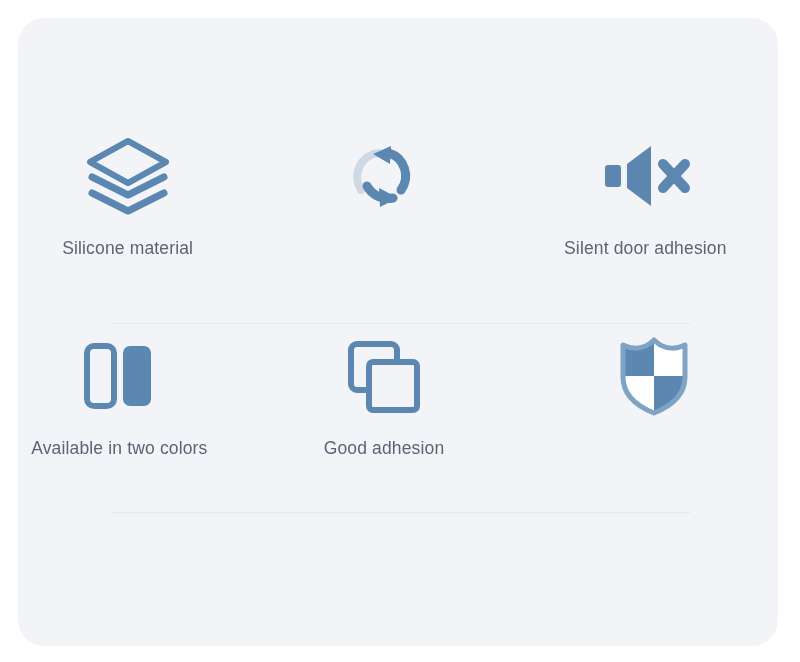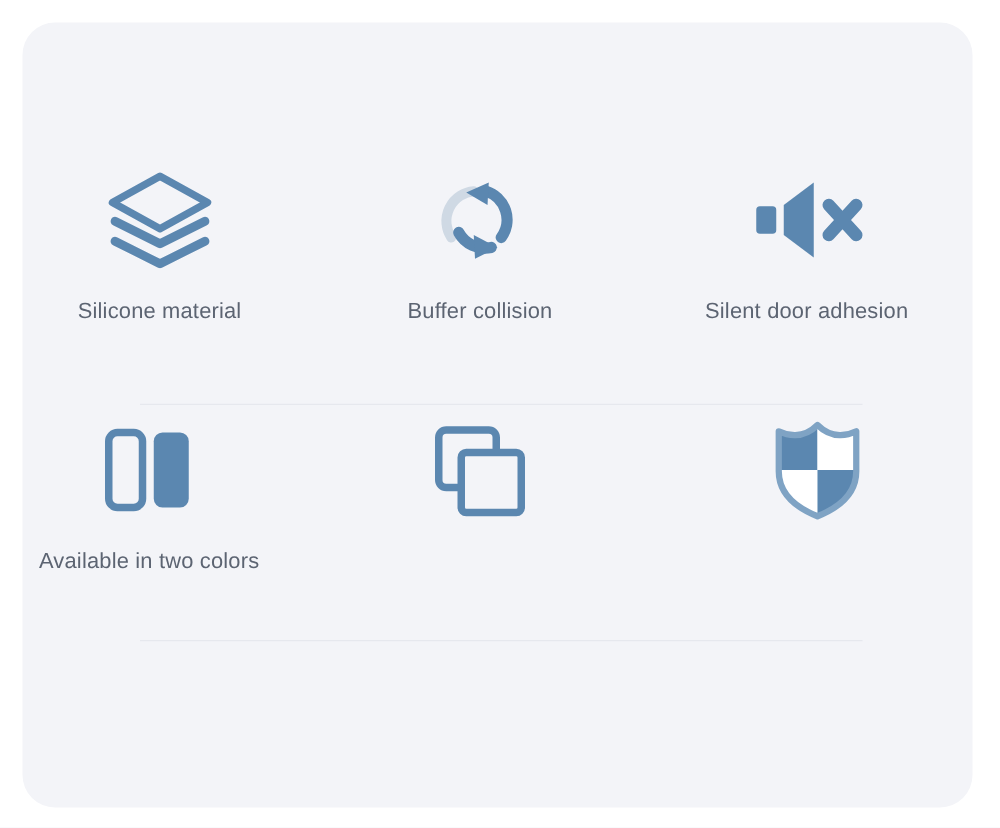--- a/index.html
+++ b/index.html
@@ -102,21 +102,20 @@
       <div class="feature-cell cell-col-2">
         <div class="icon-box">
           <svg width="82" height="84" viewBox="0 0 82 84">
             <path d="M18 56 A24 24 0 0 1 36 19" fill="none" stroke="#cfd9e4" stroke-width="8" stroke-linecap="round"></path>
             <path d="M46 19 A24 24 0 0 1 58 56" fill="none" stroke="#5b87b0" stroke-width="9" stroke-linecap="round"></path>
             <path d="M48 12 L30 20 L47 30 Z" fill="#5b87b0"></path>
             <path d="M24 52 A24 24 0 0 0 50 64" fill="none" stroke="#5b87b0" stroke-width="9" stroke-linecap="round"></path>
             <path d="M36 54 L55 64 L37 73 Z" fill="#5b87b0"></path>
           </svg>
         </div>
-        <div class="feature-label">Buffer collision</div>
       </div>
 
       <div class="feature-cell cell-col-3">
         <div class="icon-box">
           <svg width="96" height="72" viewBox="0 0 96 72">
             <rect x="8" y="25" width="16" height="22" rx="3" fill="#5b87b0"></rect>
             <path d="M30 24 L54 6 L54 66 L30 48 Z" fill="#5b87b0"></path>
             <path d="M66 24 L88 48 M88 24 L66 48" stroke="#5b87b0" stroke-width="10" stroke-linecap="round"></path>
           </svg>
         </div>
@@ -137,20 +136,21 @@
         <div class="feature-label">Available in two colors</div>
       </div>
 
       <div class="feature-cell cell-col-2">
         <div class="icon-box">
           <svg width="78" height="76" viewBox="0 0 78 76">
             <rect x="6" y="6" width="46" height="46" rx="6" fill="none" stroke="#5b87b0" stroke-width="6"></rect>
             <rect x="24" y="24" width="48" height="48" rx="4" fill="#f3f4f8" stroke="#5b87b0" stroke-width="6"></rect>
           </svg>
         </div>
+        <div class="feature-label">Good adhesion</div>
       </div>
 
       <div class="feature-cell cell-col-3">
         <div class="icon-box">
           <svg width="78" height="82" viewBox="0 0 78 82">
             <defs>
               <clipPath id="shieldClip">
                 <path d="M39 5 C51 17 64 13 70 10 L70 42 C70 62 54 72 39 78 C24 72 8 62 8 42 L8 10 C14 13 27 17 39 5 Z"></path>
               </clipPath>
             </defs>

